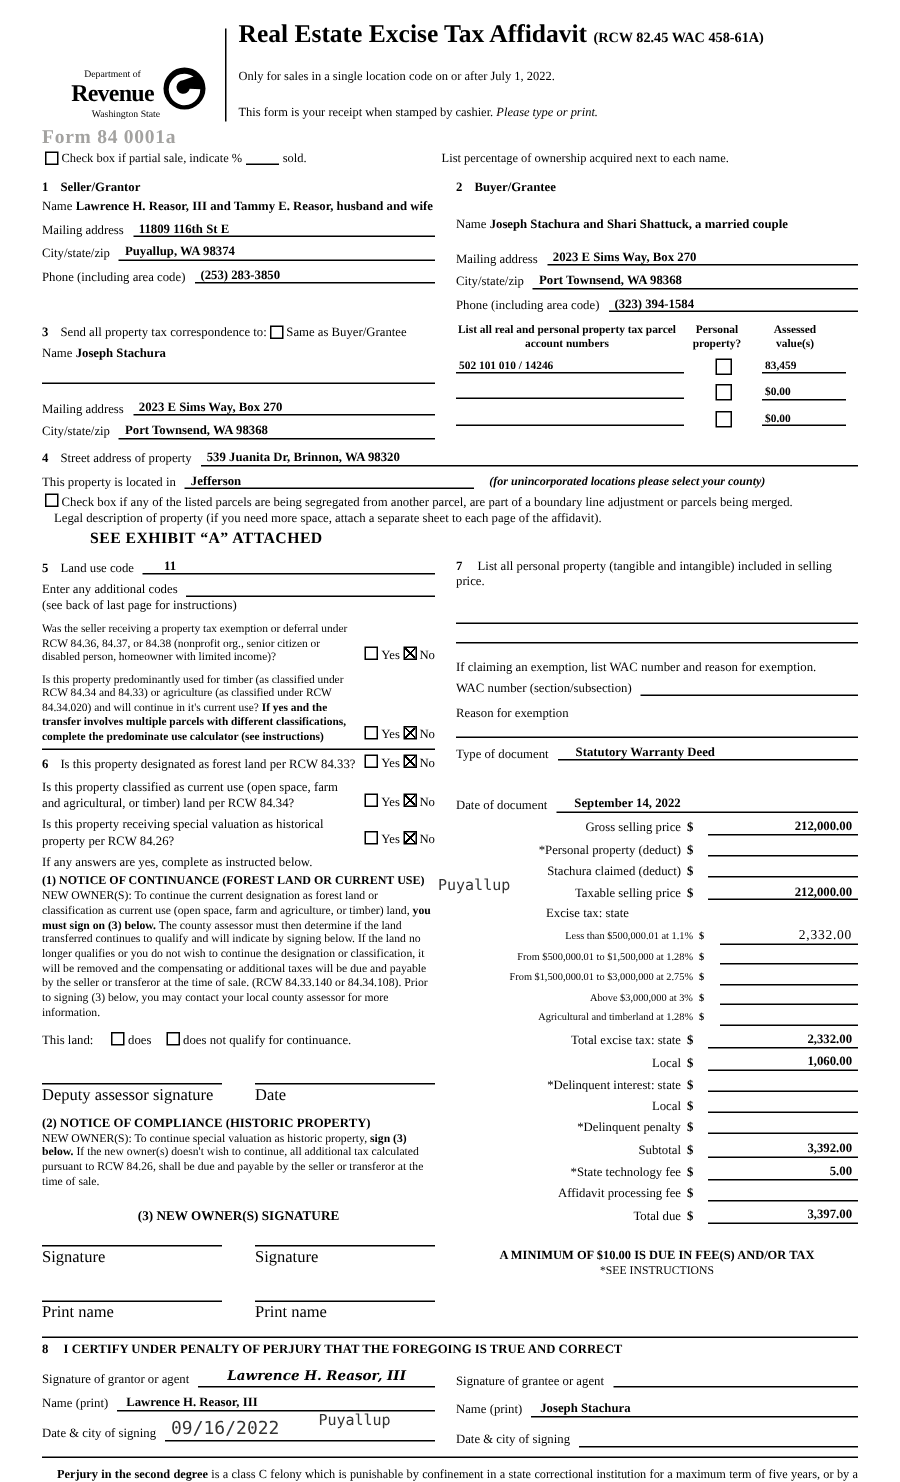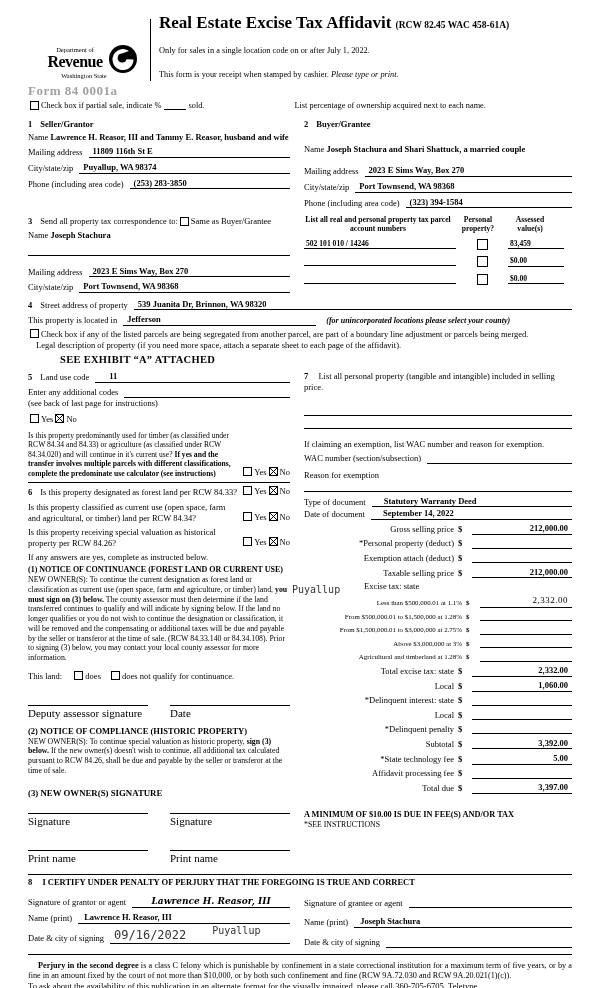--- a/index.html
+++ b/index.html
@@ -1,21 +1,21 @@
 <!DOCTYPE html>
 <html><head>
 <meta charset="utf-8">
 <style>
   html,body{margin:0;padding:0;background:#fff;}
   body{width:600px;height:988px;overflow:hidden;font-family:"Liberation Serif",serif;color:#000;font-size:8.5px;line-height:1.25;}
   .page{padding:10px 28px 0 28px;position:relative;}
   .b{font-weight:bold}.it{font-style:italic}
   .f{border-bottom:1px solid #000}
   .grow{flex:1}
-  .center{text-align:left}
+  .center{text-align:center}
   
   .cb{display:inline-block;width:7px;height:7px;border:1px solid #000;vertical-align:-1px;margin:0 2px 0 2px;flex:none}
   .cb.x{background:linear-gradient(45deg,transparent 43%,#000 43%,#000 57%,transparent 57%),linear-gradient(-45deg,transparent 43%,#000 43%,#000 57%,transparent 57%);}
   .cb.big{width:9px;height:9px}
   
   .hdr{display:flex;align-items:flex-end;margin-bottom:2px}
   .logo{width:112px;padding-top:8px;position:relative;text-align:center}
   .logo .dept{font-size:6.5px;text-align:center;margin-right:18px}
   .logo .rev{font-size:16px;font-weight:bold;letter-spacing:-.5px;margin-right:18px;line-height:1}
   .logo .ws{font-size:6.5px;margin-top:2px}
@@ -203,20 +203,21 @@
         <span class="lbl">Land use code</span>
         <span class="val" style="text-align:left;padding-left:14px">11</span>
       </div>
       <div class="fieldrow">
           <span class="lbl">Enter any additional codes</span>
           <span class="val"></span>
         </div>
       <div>(see back of last page for instructions)</div>
 
       <div class="q" style="margin-top:6px">
+        <span class="qt small7">Was the seller receiving a property tax exemption or deferral under RCW 84.36, 84.37, or 84.38 (nonprofit org., senior citizen or disabled person, homeowner with limited income)?</span>
         <span class="yn"><span class="cb"></span><span>Yes</span><span class="cb x"></span><span>No</span></span>
       </div>
 
       <div class="q" style="margin-top:5px">
         <span class="qt small7"><span>Is this property predominantly used for timber (as classified under RCW 84.34 and 84.33) or agriculture (as classified under RCW 84.34.020) and will continue in it's current use? </span><span class="b">If yes and the transfer involves multiple parcels with different classifications, complete the predominate use calculator (see instructions)</span></span>
         <span class="yn"><span class="cb"></span><span>Yes</span><span class="cb x"></span><span>No</span></span>
       </div>
 
       <div class="divline" style="margin-top:4px"></div>
 
@@ -291,39 +292,39 @@
           <span class="lbl">WAC number (section/subsection)</span>
           <span class="val"></span>
         </div>
       <div style="margin-top:6px">Reason for exemption</div>
       <div class="f" style="margin-top:10px"></div>
 
       <div class="fieldrow" style="">
           <span class="lbl">Type of document</span>
           <span class="val" style="text-align:left;padding-left:12px">Statutory Warranty Deed</span>
         </div>
-      <div class="fieldrow" style="margin-top:1px">
+      <div class="fieldrow" style="margin-top:23px">
           <span class="lbl">Date of document</span>
           <span class="val" style="text-align:left;padding-left:12px">September 14, 2022</span>
         </div>
 
       <div class="stamp" style="position:absolute;left:-12px;top:213px;font-size:10px">Puyallup</div>
 
       <div class="taxrow">
           <span class="tl">Gross selling price</span>
           <span class="dl">$</span>
           <span class="tv">212,000.00</span>
         </div>
       <div class="taxrow">
           <span class="tl">*Personal property (deduct)</span>
           <span class="dl">$</span>
           <span class="tv"></span>
         </div>
       <div class="taxrow">
-          <span class="tl">Exemption attach (deduct)</span>
+          <span class="tl">Stachura claimed (deduct)</span>
           <span class="dl">$</span>
           <span class="tv"></span>
         </div>
       <div class="taxrow">
           <span class="tl">Taxable selling price</span>
           <span class="dl">$</span>
           <span class="tv">212,000.00</span>
         </div>
 
       <div style="margin-top:3px;margin-left:60px">Excise tax:  state</div>

